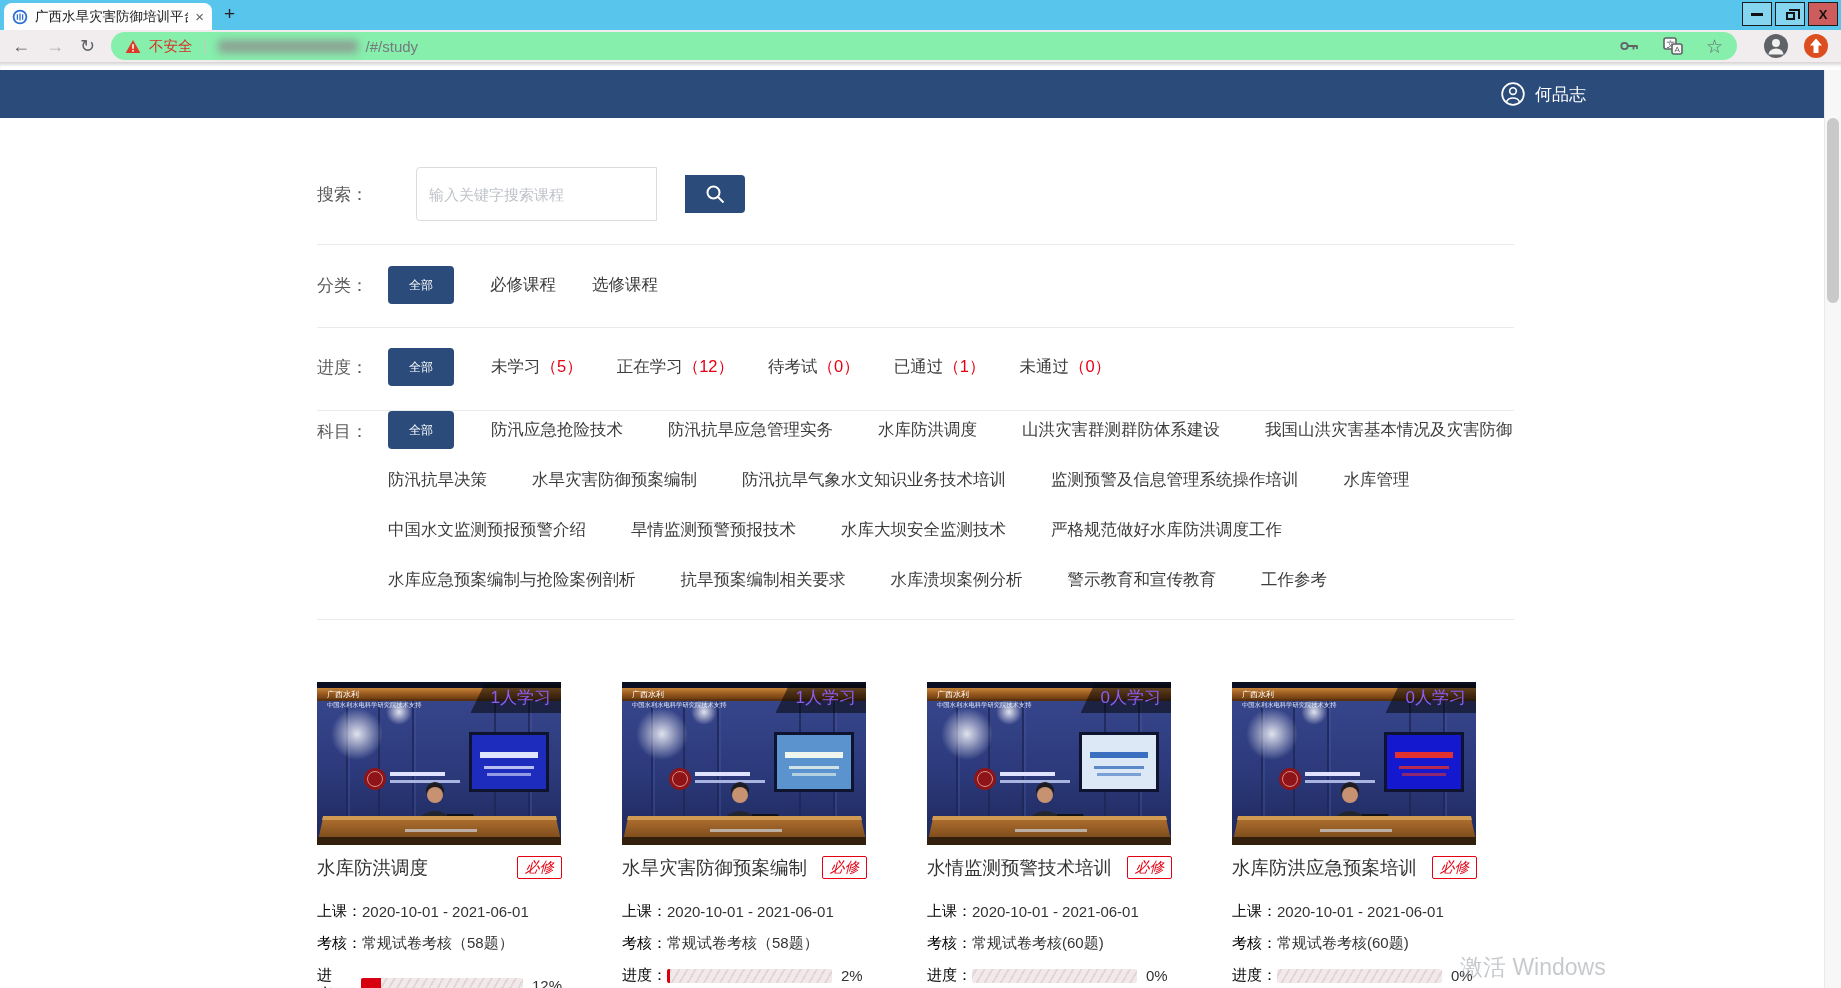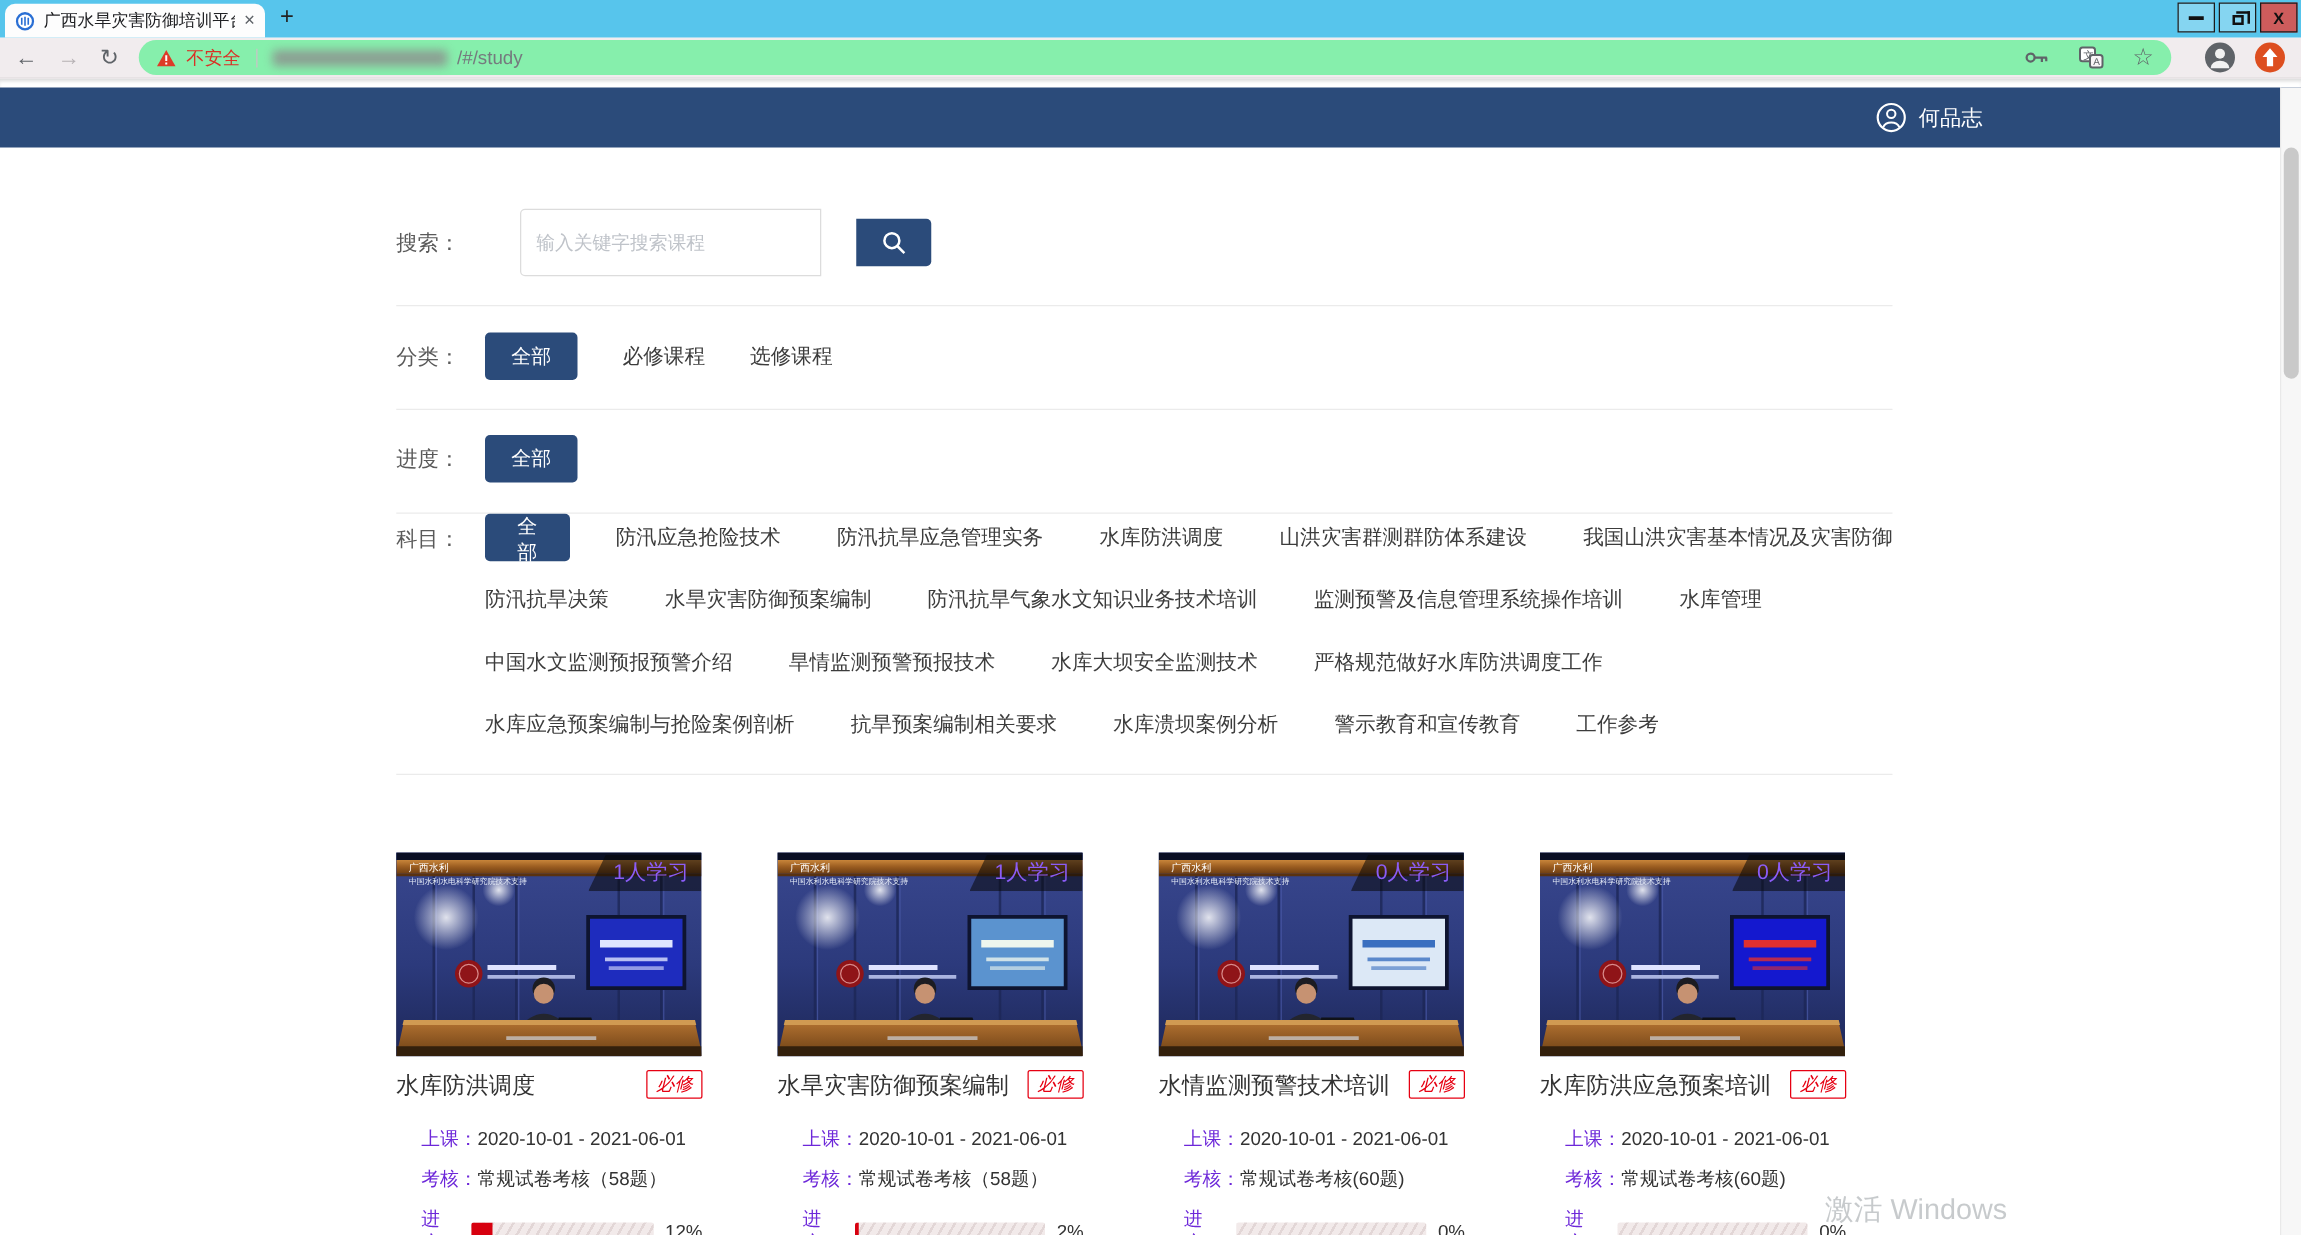--- a/index.html
+++ b/index.html
@@ -53,21 +53,21 @@
 
   .row-search { margin-top: 49px; gap: 28px; }
   .search-input { width: 241px; height: 54px; border: 1px solid #dcdcdc; border-radius: 4px 0 0 4px;
                   padding: 0 12px; font-size: 15px; color: #333; outline: none; }
   .search-input::placeholder { color: #bfc3c9; }
   .search-btn { width: 60px; height: 38px; background: #2b4b7a; border: none; border-radius: 0 4px 4px 0;
                 display: flex; align-items: center; justify-content: center; cursor: pointer; }
   .hr1 { margin-top: 23px; } .hr2 { margin-top: 23px; } .hr3 { margin-top: 24px; } .hr4 { margin-top: 20px; }
   .row-cat { margin-top: 21px; } .row-prog { margin-top: 20px; }
 
-  .pill-btn { height: 38px; padding: 0 21px; background: #2b4b7a; color: #fff; font-size: 16px; border: none;
+  .pill-btn { height: 38px; padding: 0 21px; background: #2b4b7a; color: #fff; font-size: 12px; border: none;
               border-radius: 4px; cursor: pointer; font-family: inherit; }
   .cat-items { display: flex; gap: 36px; margin-left: 36px; align-items: center; }
   .cat-item { font-size: 16.5px; color: #3c3c3c; cursor: pointer; }
   .prog-items { display: flex; gap: 34px; margin-left: 37px; align-items: center; }
   .prog-item { font-size: 16.5px; color: #3c3c3c; cursor: pointer; white-space: nowrap; }
   .pi-count { color: #e60012; }
 
   .subject-block { display: flex; align-items: flex-start; }
   .subject-block .flabel { margin-top: 9px; }
   .subj-row { display: flex; align-items: center; height: 38px; margin-bottom: 12px; }
@@ -83,21 +83,21 @@
   .thumb svg { display: block; }
   .badge-viewers { position: absolute; top: 2px; right: 0; background: rgba(8,8,8,0.55); color: #8b5cf6;
                    font-size: 17px; padding: 2px 10px 4px 20px;
                    clip-path: polygon(14px 0, 100% 0, 100% 100%, 0 100%); }
   .card-title-row { display: flex; justify-content: space-between; align-items: center; margin-top: 10px; }
   .card-title { font-size: 18.5px; color: #333; white-space: nowrap; }
   .badge-required { color: #e60012; border: 1px solid #e60012; font-size: 14.5px; font-style: italic;
                     padding: 1px 7px; border-radius: 2px; flex: none; }
   .info-row { display: flex; align-items: center; margin-top: 13px; font-size: 15px; }
   .info-row.first { margin-top: 22px; }
-  .info-label { color: #6d28d9; margin-left: 20px; }
+  .info-label { color: #000000; }
   .info-value { color: #333; }
   .progress-track { width: 165px; height: 14px; border-radius: 2px; position: relative; overflow: hidden;
         background: repeating-linear-gradient(-60deg, #f2eaea 0, #f2eaea 5px, #e2d6d6 5px, #e2d6d6 7px); }
   .progress-fill { position: absolute; left: 0; top: 0; bottom: 0; width: calc(var(--pct, 0) * 1%); background: #d7000f; }
   .pct-text { color: #333; margin-left: 9px; font-size: 15px; }
 
   .th1 { fill: #ffffff; font-size: 8px; }
   .th2 { fill: #e6ecf8; font-size: 6.3px; }
 
   
@@ -236,20 +236,32 @@
 
     <span class="cat-item">必修课程</span>
         <span class="cat-item">选修课程</span>
       </div>
   </div>
   <hr class="divider hr2">
 
   <div class="frow row-prog">
     <span class="flabel">进度：</span>
     <button class="pill-btn">全部</button>
+    <div class="prog-items">
+
+        <span class="prog-item"><span class="pi-label">未学习</span><span class="pi-count">（5）</span></span>
+
+        <span class="prog-item"><span class="pi-label">正在学习</span><span class="pi-count">（12）</span></span>
+
+        <span class="prog-item"><span class="pi-label">待考试</span><span class="pi-count">（0）</span></span>
+
+        <span class="prog-item"><span class="pi-label">已通过</span><span class="pi-count">（1）</span></span>
+
+        <span class="prog-item"><span class="pi-label">未通过</span><span class="pi-count">（0）</span></span>
+      </div>
   </div>
   <hr class="divider hr3">
 
   <div class="subject-block">
     <span class="flabel">科目：</span>
     <div class="subject-rows">
       <div class="subj-row subj-first">
         <button class="pill-btn">全部</button>
         <div class="subj-items">
 

